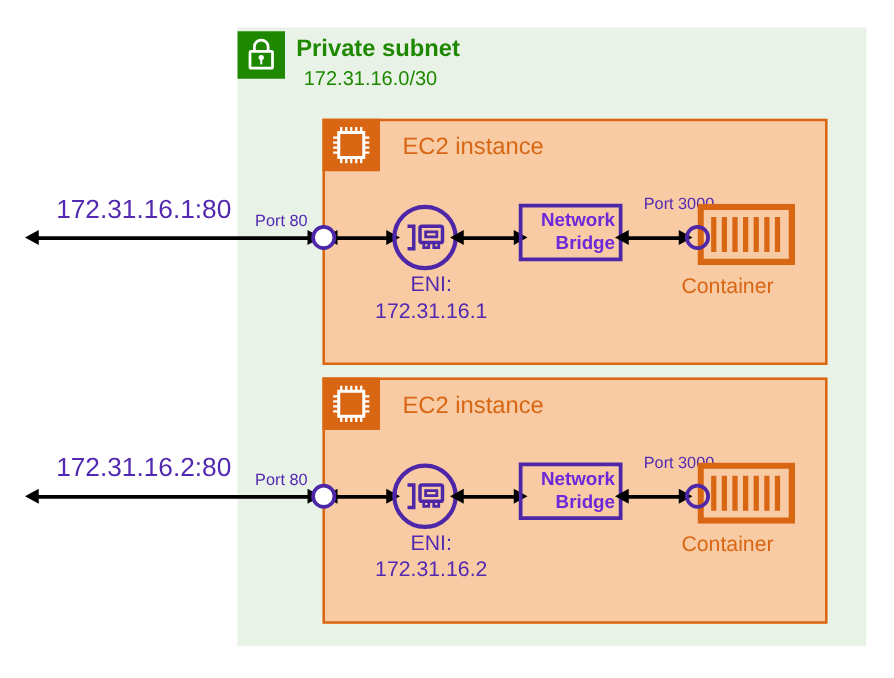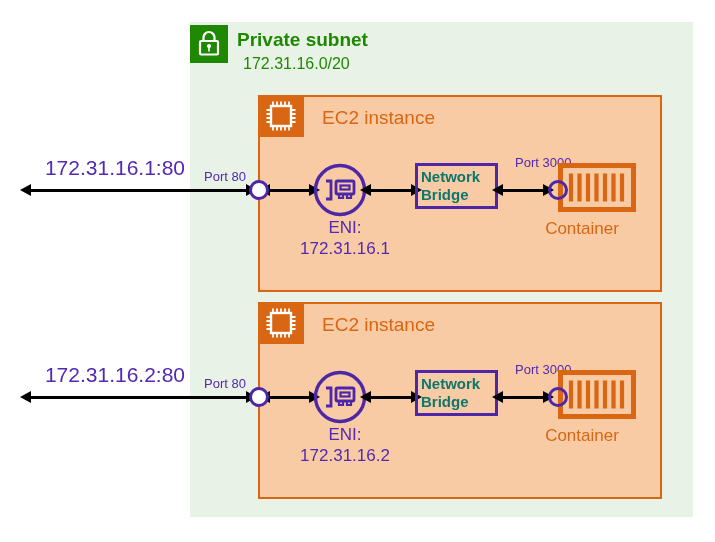--- a/index.html
+++ b/index.html
@@ -25,22 +25,22 @@
 
   .ec2-box{left:258px;top:0;width:400px;height:193px;background:#F8CBA4;border:2px solid #D86613;}
   .chip-square{left:-2px;top:-2px;width:46px;height:42px;background:#D86613;}
   .box-title{left:62px;top:10px;font-size:19px;color:#D86613;white-space:nowrap;}
 
   .eni-icon{left:52px;top:65px;width:56px;height:56px;}
   .eni-label{left:10px;top:120px;width:150px;text-align:center;font-size:17px;color:#5229B0;line-height:21px;}
 
   .bridge-box{
     left:155px;top:66px;width:71px;height:40px;border:3px solid #4D27A8;
-    display:flex;align-items:center;justify-content:center;text-align:left;
-    font-size:15px;font-weight:600;color:#0f766e;line-height:18px;padding:0 3px;
+    display:flex;align-items:center;justify-content:center;text-align:right;
+    font-size:15px;font-weight:600;color:#6d28d9;line-height:18px;padding:0 3px;
   }
 
   .container-icon{left:298px;top:66px;width:78px;height:49px;}
   .container-label{left:252px;top:122px;width:140px;text-align:center;font-size:17px;color:#D86613;white-space:nowrap;}
   .port3000-label{left:255px;top:58px;width:110px;text-align:left;font-size:13px;color:#5229B0;white-space:nowrap;}
 
   
   .port-circle{width:14px;height:14px;border:3px solid #4D27A8;border-radius:50%;}
   .port80-circle{left:249px;top:85px;background:#ffffff;z-index:3;}
   .port3000-circle{left:288px;top:83px;background:transparent;z-index:3;}
@@ -71,21 +71,21 @@
 
   <div class="abs lock-square">
     <svg width="38" height="38" viewBox="0 0 38 38">
       <path d="M13.5 16 v-3.5 a5.5 5.5 0 0 1 11 0 V16" fill="none" stroke="#fff" stroke-width="2.2"></path>
       <rect x="10" y="16" width="18" height="13.5" rx="1" fill="none" stroke="#fff" stroke-width="2.2"></rect>
       <circle cx="19" cy="21" r="2.1" fill="#fff"></circle>
       <rect x="18.2" y="22" width="1.6" height="4.5" fill="#fff"></rect>
     </svg>
   </div>
   <div class="abs subnet-title">Private subnet</div>
-  <div class="abs subnet-cidr">172.31.16.0/20</div>
+  <div class="abs subnet-cidr">172.31.16.0/30</div>
 
   <div class="abs instance-row row-1">
     <div class="abs endpoint">172.31.16.1:80</div>
     <div class="abs arrow ext-arrow"></div>
     <div class="abs port80-label">Port 80</div>
 
     <div class="abs ec2-box">
       <div class="abs chip-square">
         <svg width="46" height="42" viewBox="0 0 46 42">
           <rect x="13" y="11" width="20" height="20" fill="none" stroke="#fff" stroke-width="2.4"></rect>

